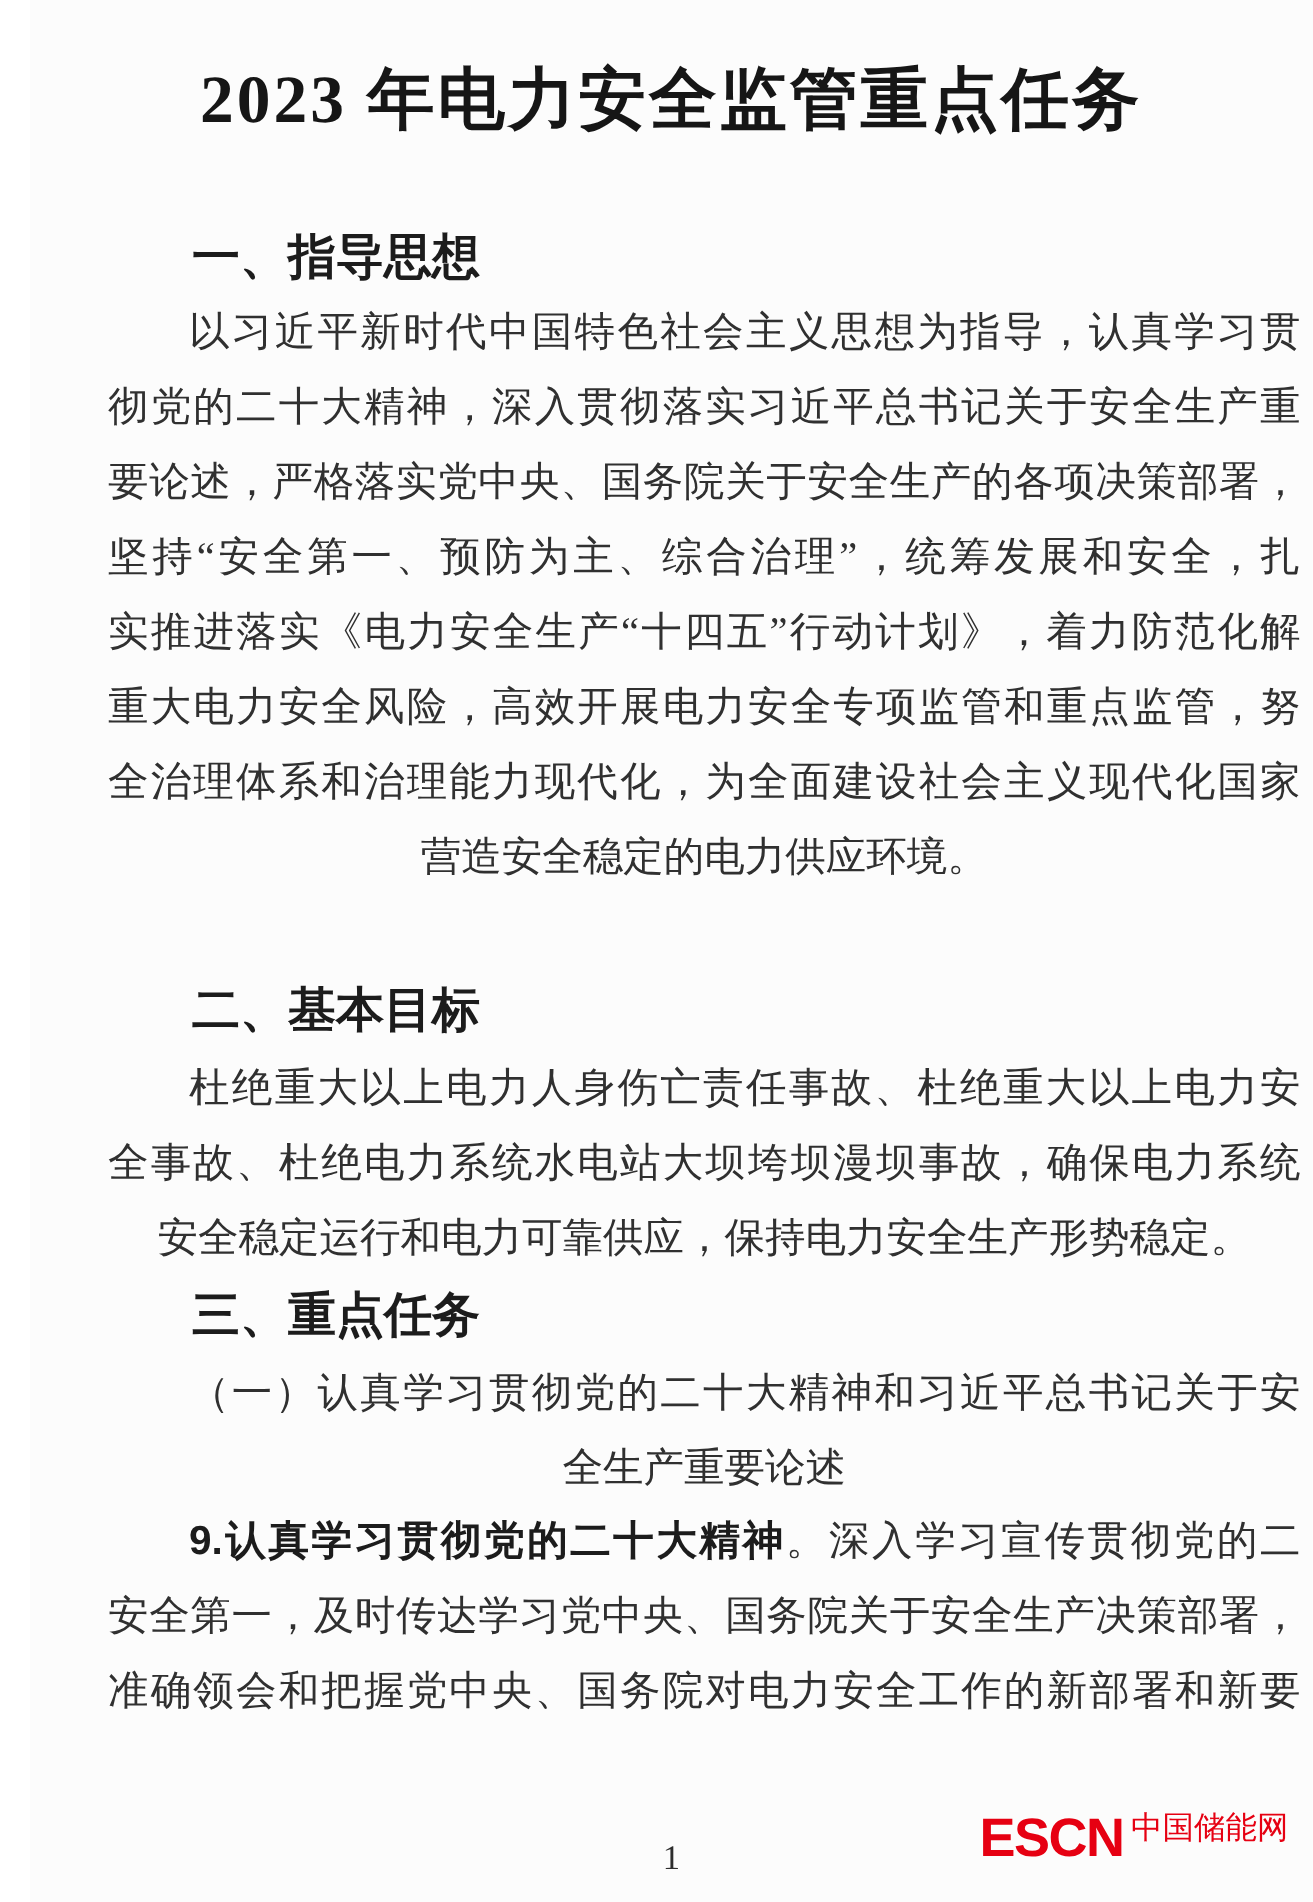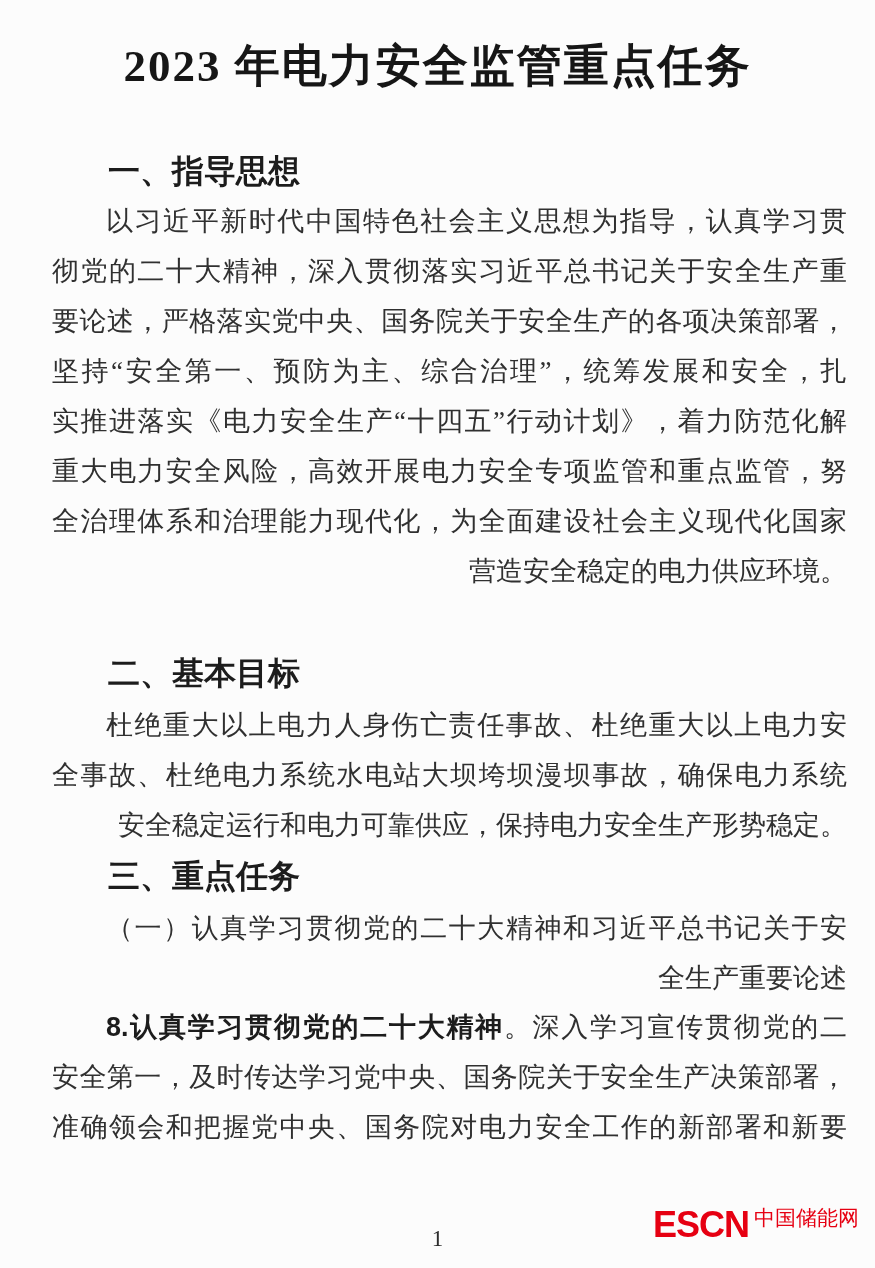--- a/index.html
+++ b/index.html
@@ -6,20 +6,21 @@
   body {
     width: 875px; height: 1268px;
     background: #ffffff;
     position: relative;
     overflow: hidden;
     font-family: "Liberation Serif", serif;
   }
   .doc-page {
     position: absolute; inset: 0;
     background: #fcfcfc;
+    margin-left: 20px;
   }
   .doc-title {
     position: absolute; top: 36px; left: 0; width: 100%;
     text-align: center;
     font-family: "Liberation Serif", serif;
     font-weight: 700;
     font-size: 45px;
     letter-spacing: 2px;
     color: #161616;
     white-space: nowrap;
@@ -31,21 +32,21 @@
     font-size: 32px;
     color: #1c1c1c;
     height: 50px; line-height: 50px;
     text-indent: 1.75em;
     white-space: nowrap;
   }
   .line {
     height: 50px; line-height: 50px;
     font-size: 27px;
     color: #303030;
-    text-align: right;
+    text-align: center;
     white-space: nowrap;
     overflow: visible;
   }
   .j {
     white-space: normal;
     text-align: justify;
     text-align-last: justify;
   }
   .indent { text-indent: 2em; }
   .lead-bold {
@@ -105,21 +106,21 @@
   </div>
 
   <div class="block heading" style="top:851px">三、重点任务</div>
 
   <div class="block" style="top:903px">
     <div class="line j indent">（一）认真学习贯彻党的二十大精神和习近平总书记关于安</div>
     <div class="line">全生产重要论述</div>
   </div>
 
   <div class="block" style="top:1002px">
-    <div class="line j indent"><span class="lead-bold">8.认真学习贯彻党的二十大精神</span><span>。深入学习宣传贯彻党的二</span></div>
+    <div class="line j indent"><span class="lead-bold">9.认真学习贯彻党的二十大精神</span><span>。深入学习宣传贯彻党的二</span></div>
     <div class="line j">安全第一，及时传达学习党中央、国务院关于安全生产决策部署，</div>
     <div class="line j">准确领会和把握党中央、国务院对电力安全工作的新部署和新要</div>
   </div>
 
   <div class="page-number">1</div>
 
   <div class="escn-logo">
     <span class="logo-latin" style="color: rgb(230, 0, 18);">ESCN</span>
       <span class="logo-cn" style="color: rgb(230, 0, 18);">中国储能网</span>
   </div>

